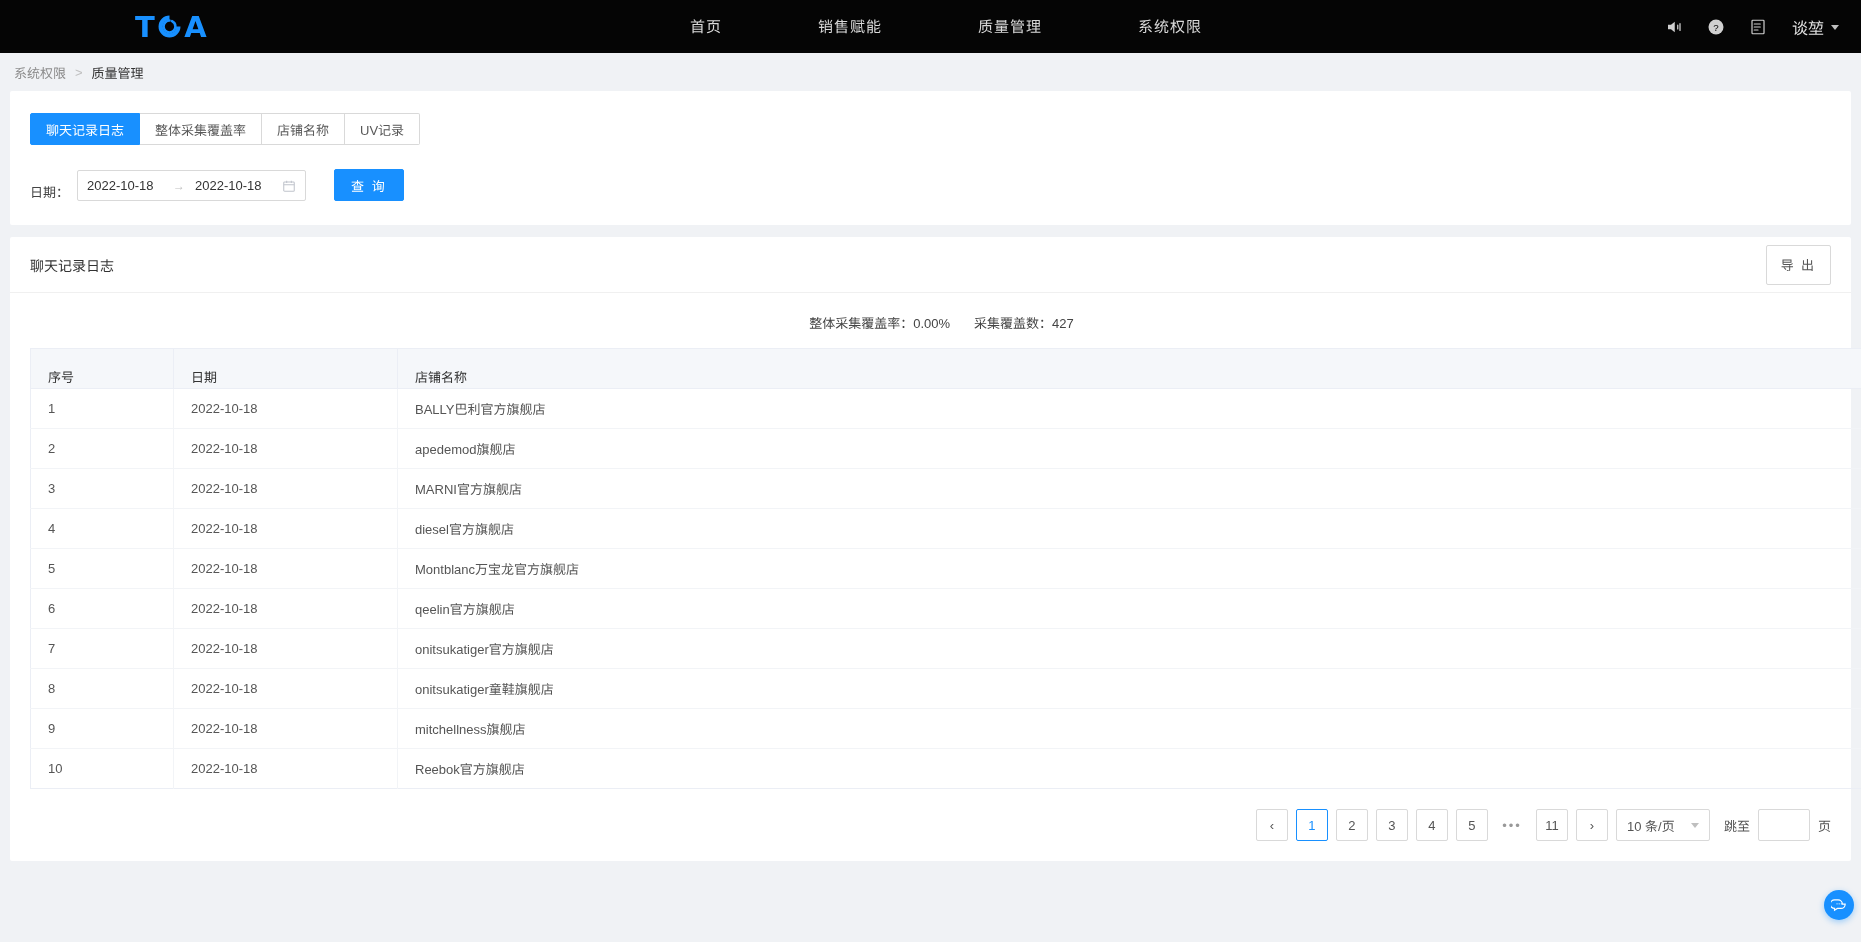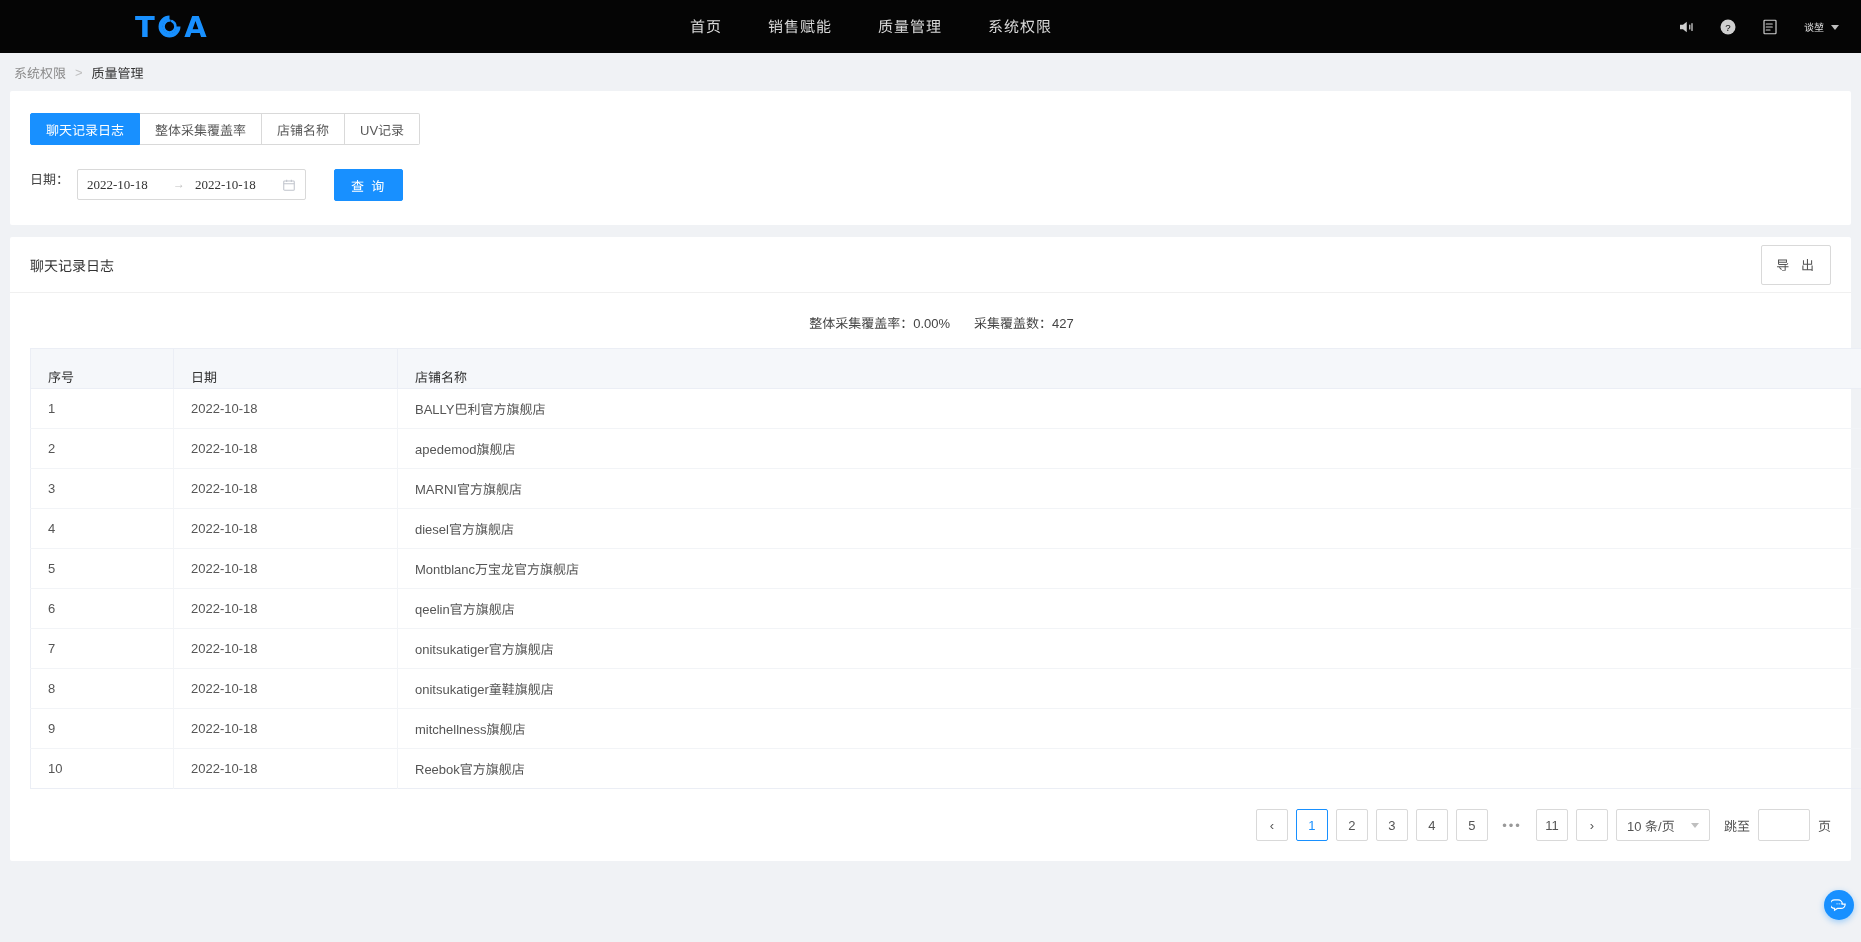--- a/index.html
+++ b/index.html
@@ -45,21 +45,21 @@
   }
   .logo .gmark svg { display: block; }
 
   .nav {
     position: absolute;
     left: 690px;
     top: 0;
     height: 53px;
     display: flex;
     align-items: center;
-    gap: 46px;
+    gap: 96px;
   }
   .nav-item {
     color: #d9d9d9;
     font-size: 15px;
     cursor: pointer;
     letter-spacing: 1px;
     line-height: 53px;
   }
 
   .topright {
@@ -79,21 +79,21 @@
     justify-content: center;
     color: #d0d0d0;
     cursor: pointer;
   }
   .ticon svg { display: block; }
   .userbox {
     display: flex;
     align-items: center;
     gap: 7px;
     color: #e0e0e0;
-    font-size: 10px;
+    font-size: 16px;
     cursor: pointer;
     margin-left: 2px;
   }
   .caret {
     width: 0; height: 0;
     border-left: 4.5px solid transparent;
     border-right: 4.5px solid transparent;
     border-top: 5px solid #bfbfbf;
     margin-top: 2px;
   }
@@ -142,22 +142,21 @@
   .tab:last-child { border-radius: 0 2px 2px 0; }
   .tab.active {
     background: #1890ff;
     border-color: #1890ff;
     color: #fff;
   }
 
   .filter-row {
     margin-top: 24px;
     display: flex;
-    align-items: flex-start;
-    font-family: Liberation Serif, serif;
+    align-items: flex-end;
   }
   .filter-label {
     font-size: 13px;
     color: #444;
     margin-right: 8px;
   }
   .daterange {
     width: 229px;
     height: 31px;
     border: 1px solid #d9d9d9;
@@ -217,21 +216,21 @@
   }
   .tc-title { font-size: 14px; color: #333; }
   .btn-default {
     height: 40px;
     padding: 0 14px;
     background: #fff;
     border: 1px solid #d9d9d9;
     border-radius: 2px;
     color: #555;
     font-size: 13px;
-    font-family: Liberation Mono, monospace;
+    font-family: Liberation Serif, serif;
     cursor: pointer;
     letter-spacing: 2px;
   }
   .stats {
     display: flex;
     gap: 24px;
     padding: 20px 0 16px 22px;
     font-size: 13px;
     color: #444;
     justify-content: center;

